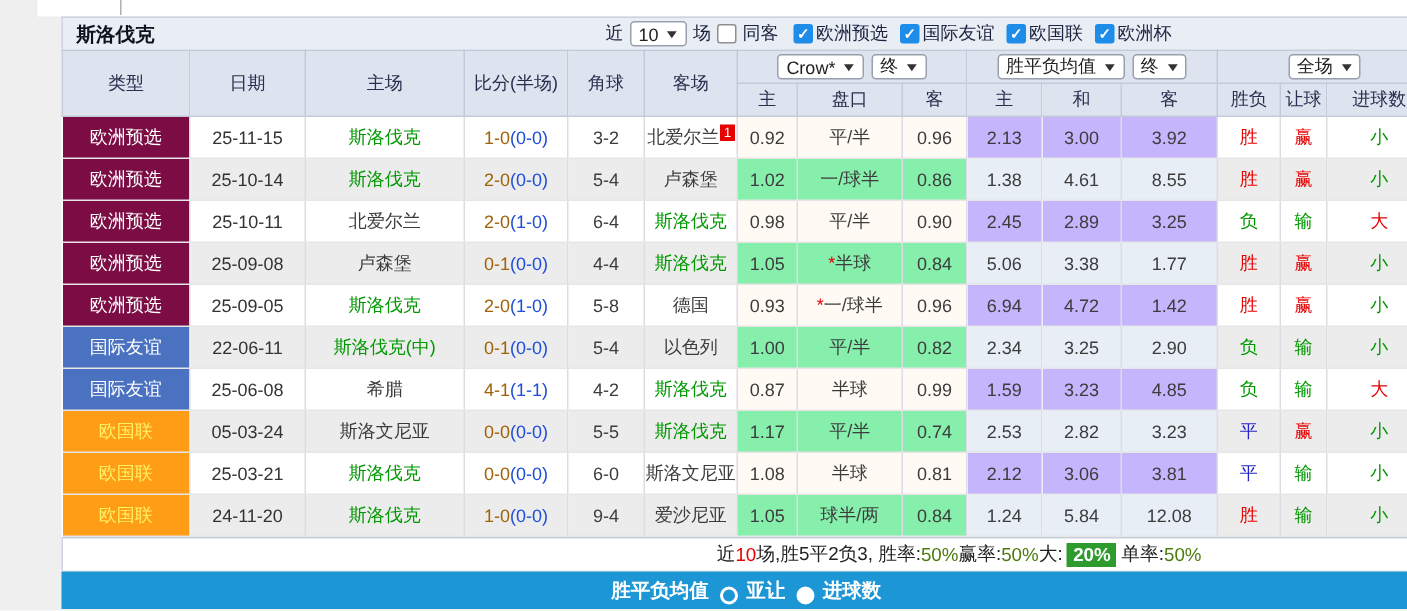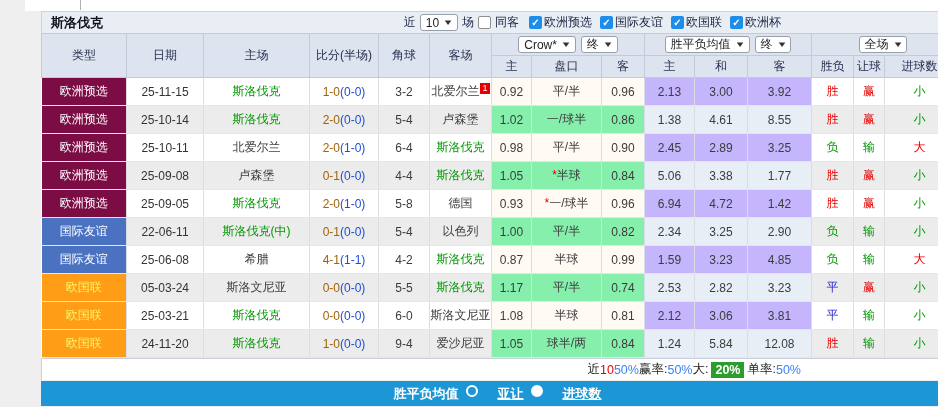--- a/index.html
+++ b/index.html
@@ -70,32 +70,32 @@
   }
 
   
   .summary {
     height:22px; background:#fff;
     border-left:1px solid #ccd3df; border-right:1px solid #ccd3df; border-top:1px solid #c9d0dc;
     display:flex; align-items:center; justify-content:flex-end;
     padding-right:152px; font-size:12.5px; color:#222; white-space:nowrap;
   }
   .sum-red { color:#e60000; }
-  .sum-blue { color:#3b82f6; }
+  .sum-blue { color:#4d7c0f; }
   .sum-badge { background:#2d9b2d; color:#fff; font-weight:bold; padding:1px 4px; margin:0 3px; }
 
   
   .bottom-bar {
     height:25px; background:#1d96d6; margin-top:1px;
     display:flex; align-items:center; justify-content:center; gap:7px;
     color:#fff; font-weight:bold; font-size:13px;
   }
   .radio { width:12px; height:12px; border:2px solid #fff; border-radius:50%; }
   .radio.selected { background:#fff; }
-  .opt { display:flex; align-items:flex-start; gap:20px;text-decoration:underline; }
+  .opt { display:flex; align-items:flex-end; gap:6px; }
 </style>
 </head>
 <body>
 
 <div class="top-strip">
     <div class="vline"></div>
   </div>
 
 <div class="app">
 
@@ -364,20 +364,21 @@
           <td style="color: rgb(230, 0, 0);">胜</td>
           <td style="color: rgb(0, 153, 0);">输</td>
           <td style="color: rgb(0, 153, 0);">小</td>
         </tr>
       </tbody>
   </table>
 
   <div class="summary" id="summary-row">
       <span>近</span>
       <span class="sum-red">10</span>
+      <span>场,胜5平2负3, 胜率:</span>
       <span class="sum-blue">50%</span>
       <span> 赢率:</span>
       <span class="sum-blue">50%</span>
       <span> 大:</span>
       <span class="sum-badge">20%</span>
       <span> 单率:</span>
       <span class="sum-blue">50%</span>
     </div>
 
   <div class="bottom-bar">

